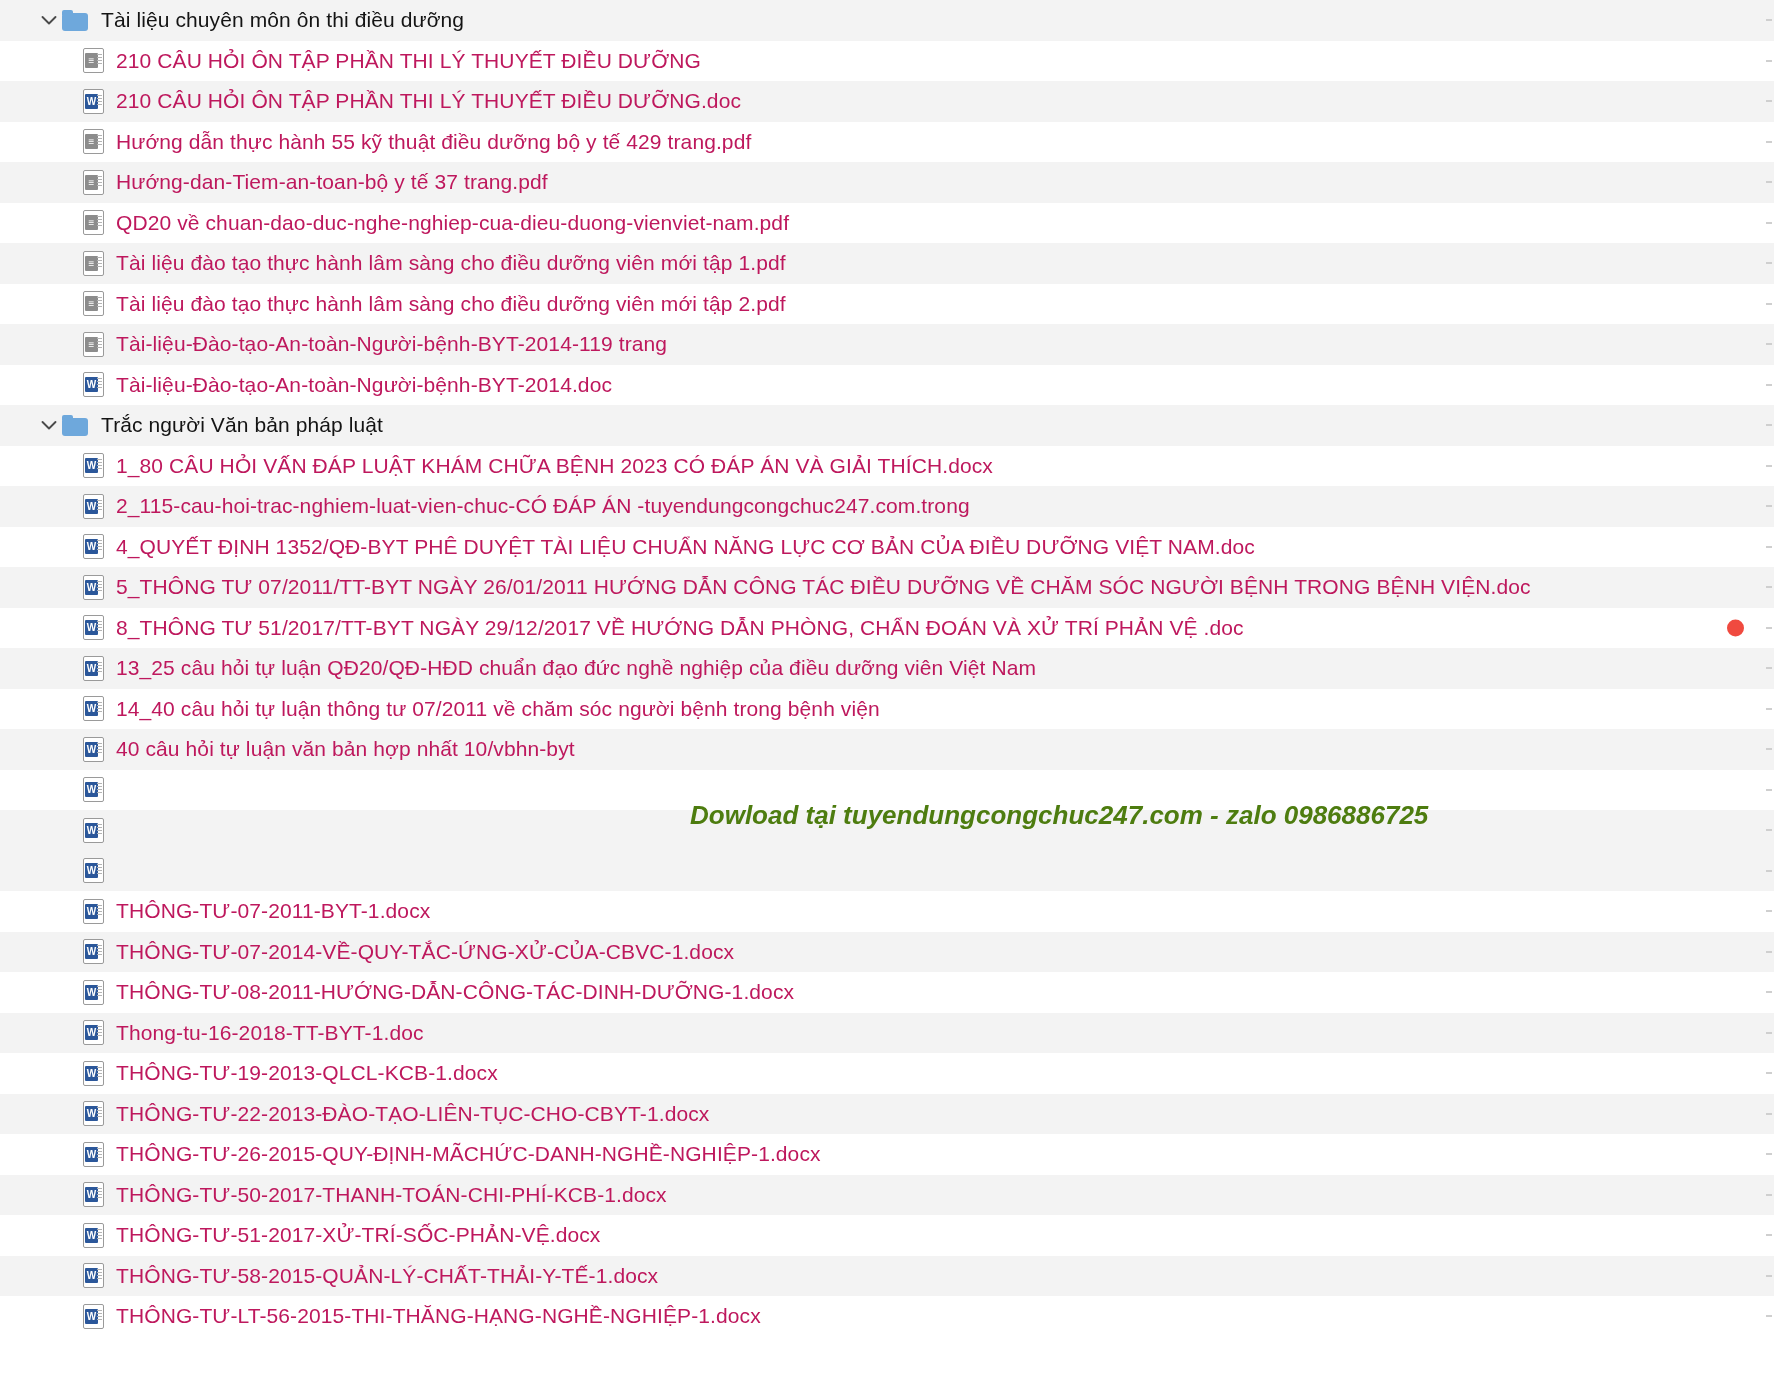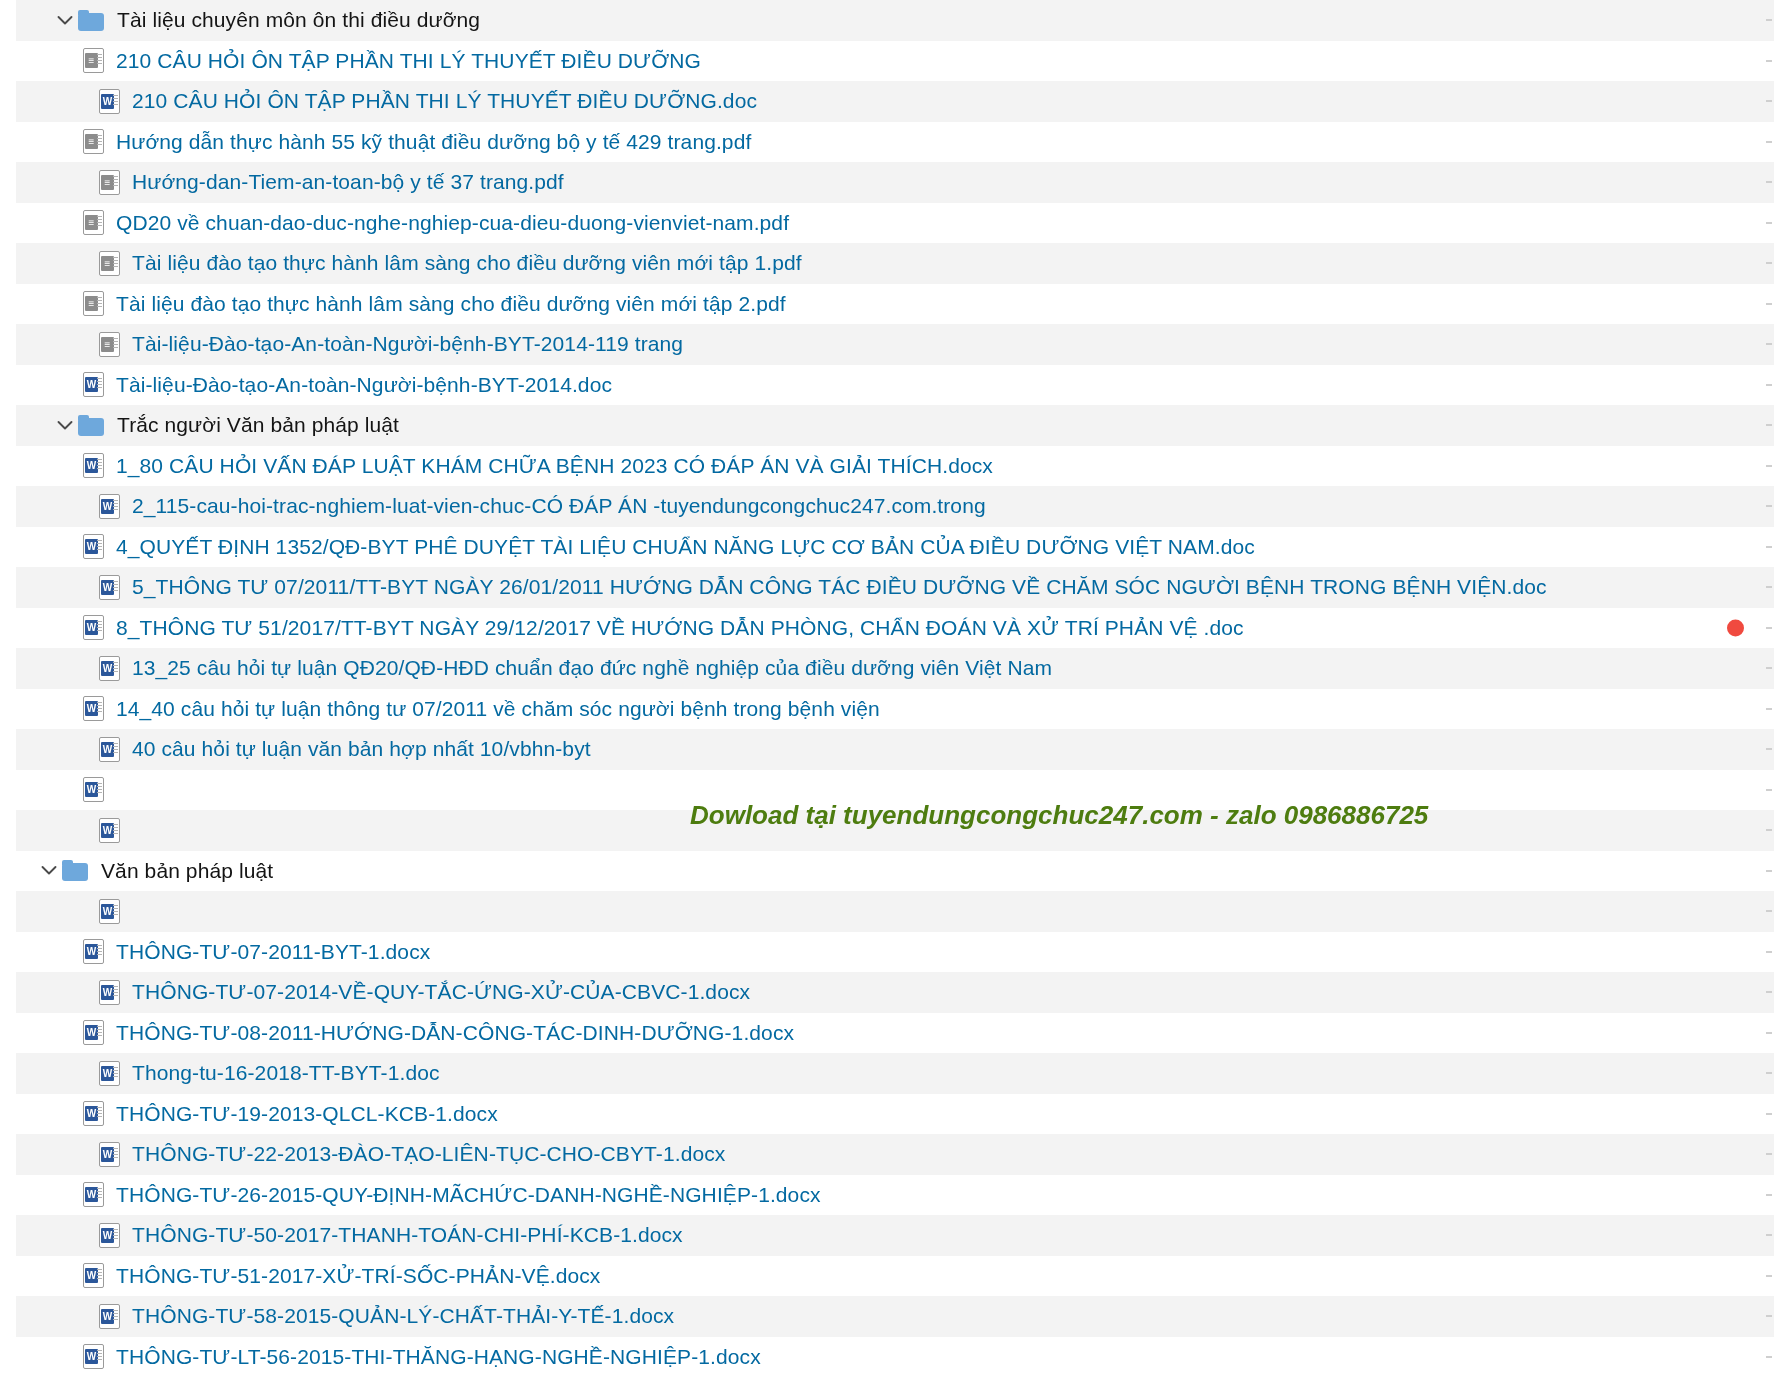--- a/index.html
+++ b/index.html
@@ -26,21 +26,20 @@
   .row {
     display: flex;
     align-items: center;
     height: 40.5px;
     box-sizing: border-box;
     padding-left: 0px;
     position: relative;
   }
   .row.alt {
     background: #f3f3f3;
-    margin-left: 16px;
   }
   .row.plain {
     background: #ffffff;
   }
 
   
   .folder .chevron {
     width: 26px;
     margin-left: 36px;
     display: flex;
@@ -114,21 +113,21 @@
   }
   .file-icon .lines i {
     display: block;
     height: 1px;
     background: #b4b4b4;
     margin-bottom: 2px;
   }
 
   .file-label {
     font-size: 21px;
-    color: #0369a1;
+    color: #be185d;
     white-space: nowrap;
     letter-spacing: .1px;
   }
 
   .status-dot {
     position: absolute;
     right: 30px;
     top: 50%;
     transform: translateY(-50%);
     width: 17px;
@@ -446,33 +445,20 @@
         <span class="glyph">W</span>
         <span class="lines">
           <i></i>
           <i></i>
           <i></i>
           <i></i>
         </span>
       </span>
       <span class="edge-mark" style="top: 19px;"></span>
     </div>
-    <div class="row plain folder">
-      <span class="chevron">
-        <svg width="16" height="11" viewBox="0 0 16 11">
-          <path d="M1.5 2 L8 8.5 L14.5 2" fill="none" stroke="#4a4a4a" stroke-width="1.9" stroke-linecap="round" stroke-linejoin="round"></path>
-        </svg>
-      </span>
-      <span class="folder-icon">
-        <span class="tab"></span>
-        <span class="body"></span>
-      </span>
-      <span class="folder-label">Văn bản pháp luật</span>
-      <span class="edge-mark" style="top: 19px;"></span>
-    </div>
     <div class="row alt file">
       <span class="indent"></span>
       <span class="file-icon word">
         <span class="glyph">W</span>
         <span class="lines">
           <i></i>
           <i></i>
           <i></i>
           <i></i>
         </span>

